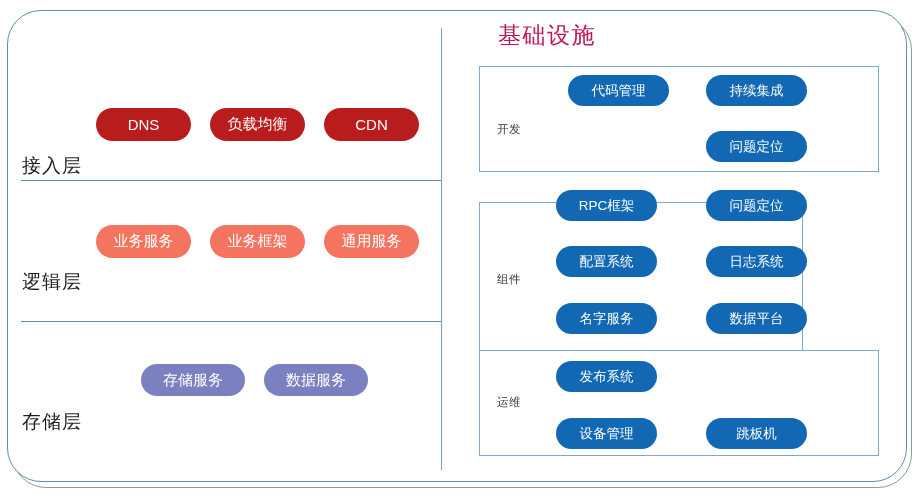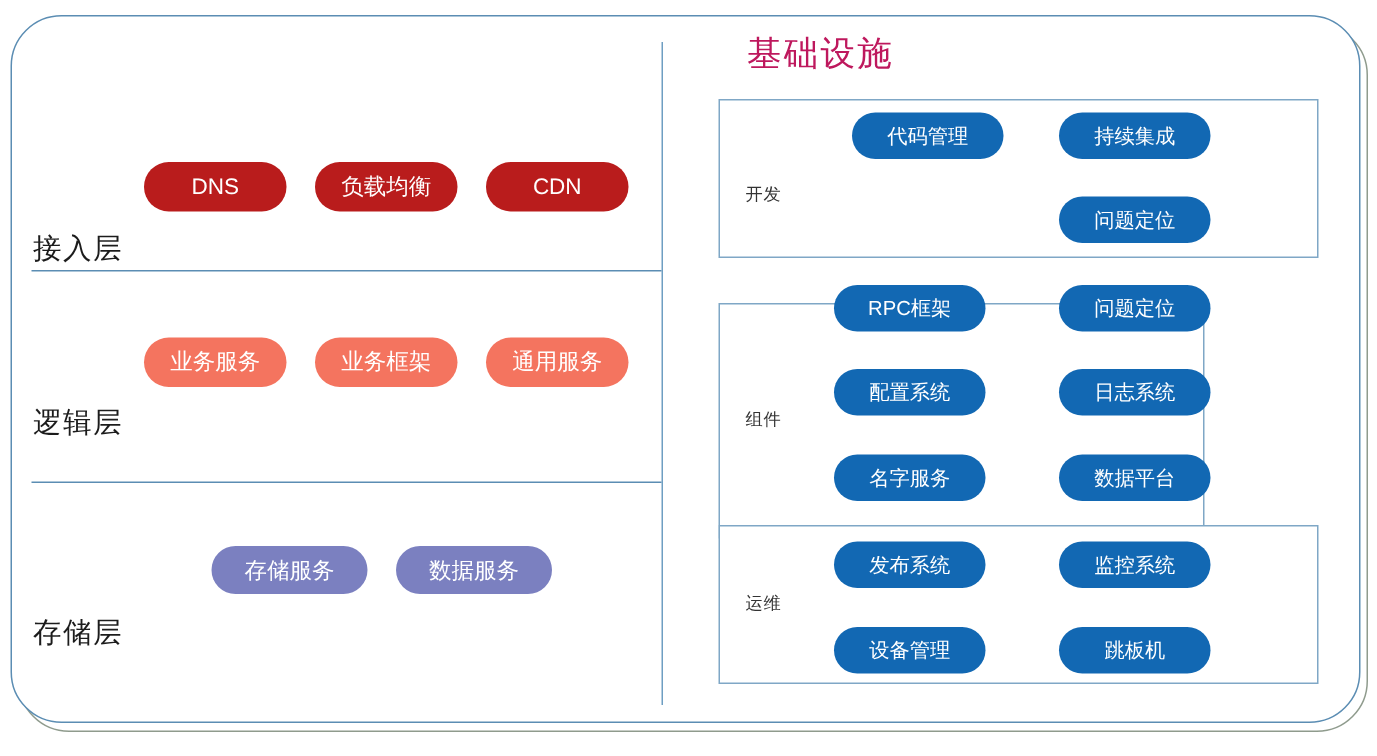--- a/index.html
+++ b/index.html
@@ -170,17 +170,16 @@
   <div class="pill pill-infra" style="left:706px; top:190px;">问题定位</div>
   <div class="pill pill-infra" style="left:706px; top:246px;">日志系统</div>
   <div class="pill pill-infra" style="left:556px; top:246px;">配置系统</div>
   <div class="pill pill-infra" style="left:556px; top:303px;">名字服务</div>
   <div class="pill pill-infra" style="left:706px; top:303px;">数据平台</div>
 
   <div class="infra-box" style="top:350px; width:400px; height:106px;">
     <div class="infra-box-label" style="top:44px;">运维</div>
   </div>
   <div class="pill pill-infra" style="left:556px; top:361px;text-align:center;">发布系统</div>
-  <div class="pill pill-infra" style="left:706px; top:361px;">监控系统</div>
   <div class="pill pill-infra" style="left:556px; top:418px;">设备管理</div>
   <div class="pill pill-infra" style="left:706px; top:418px;">跳板机</div>
 
 </div>
 
 </body></html>

